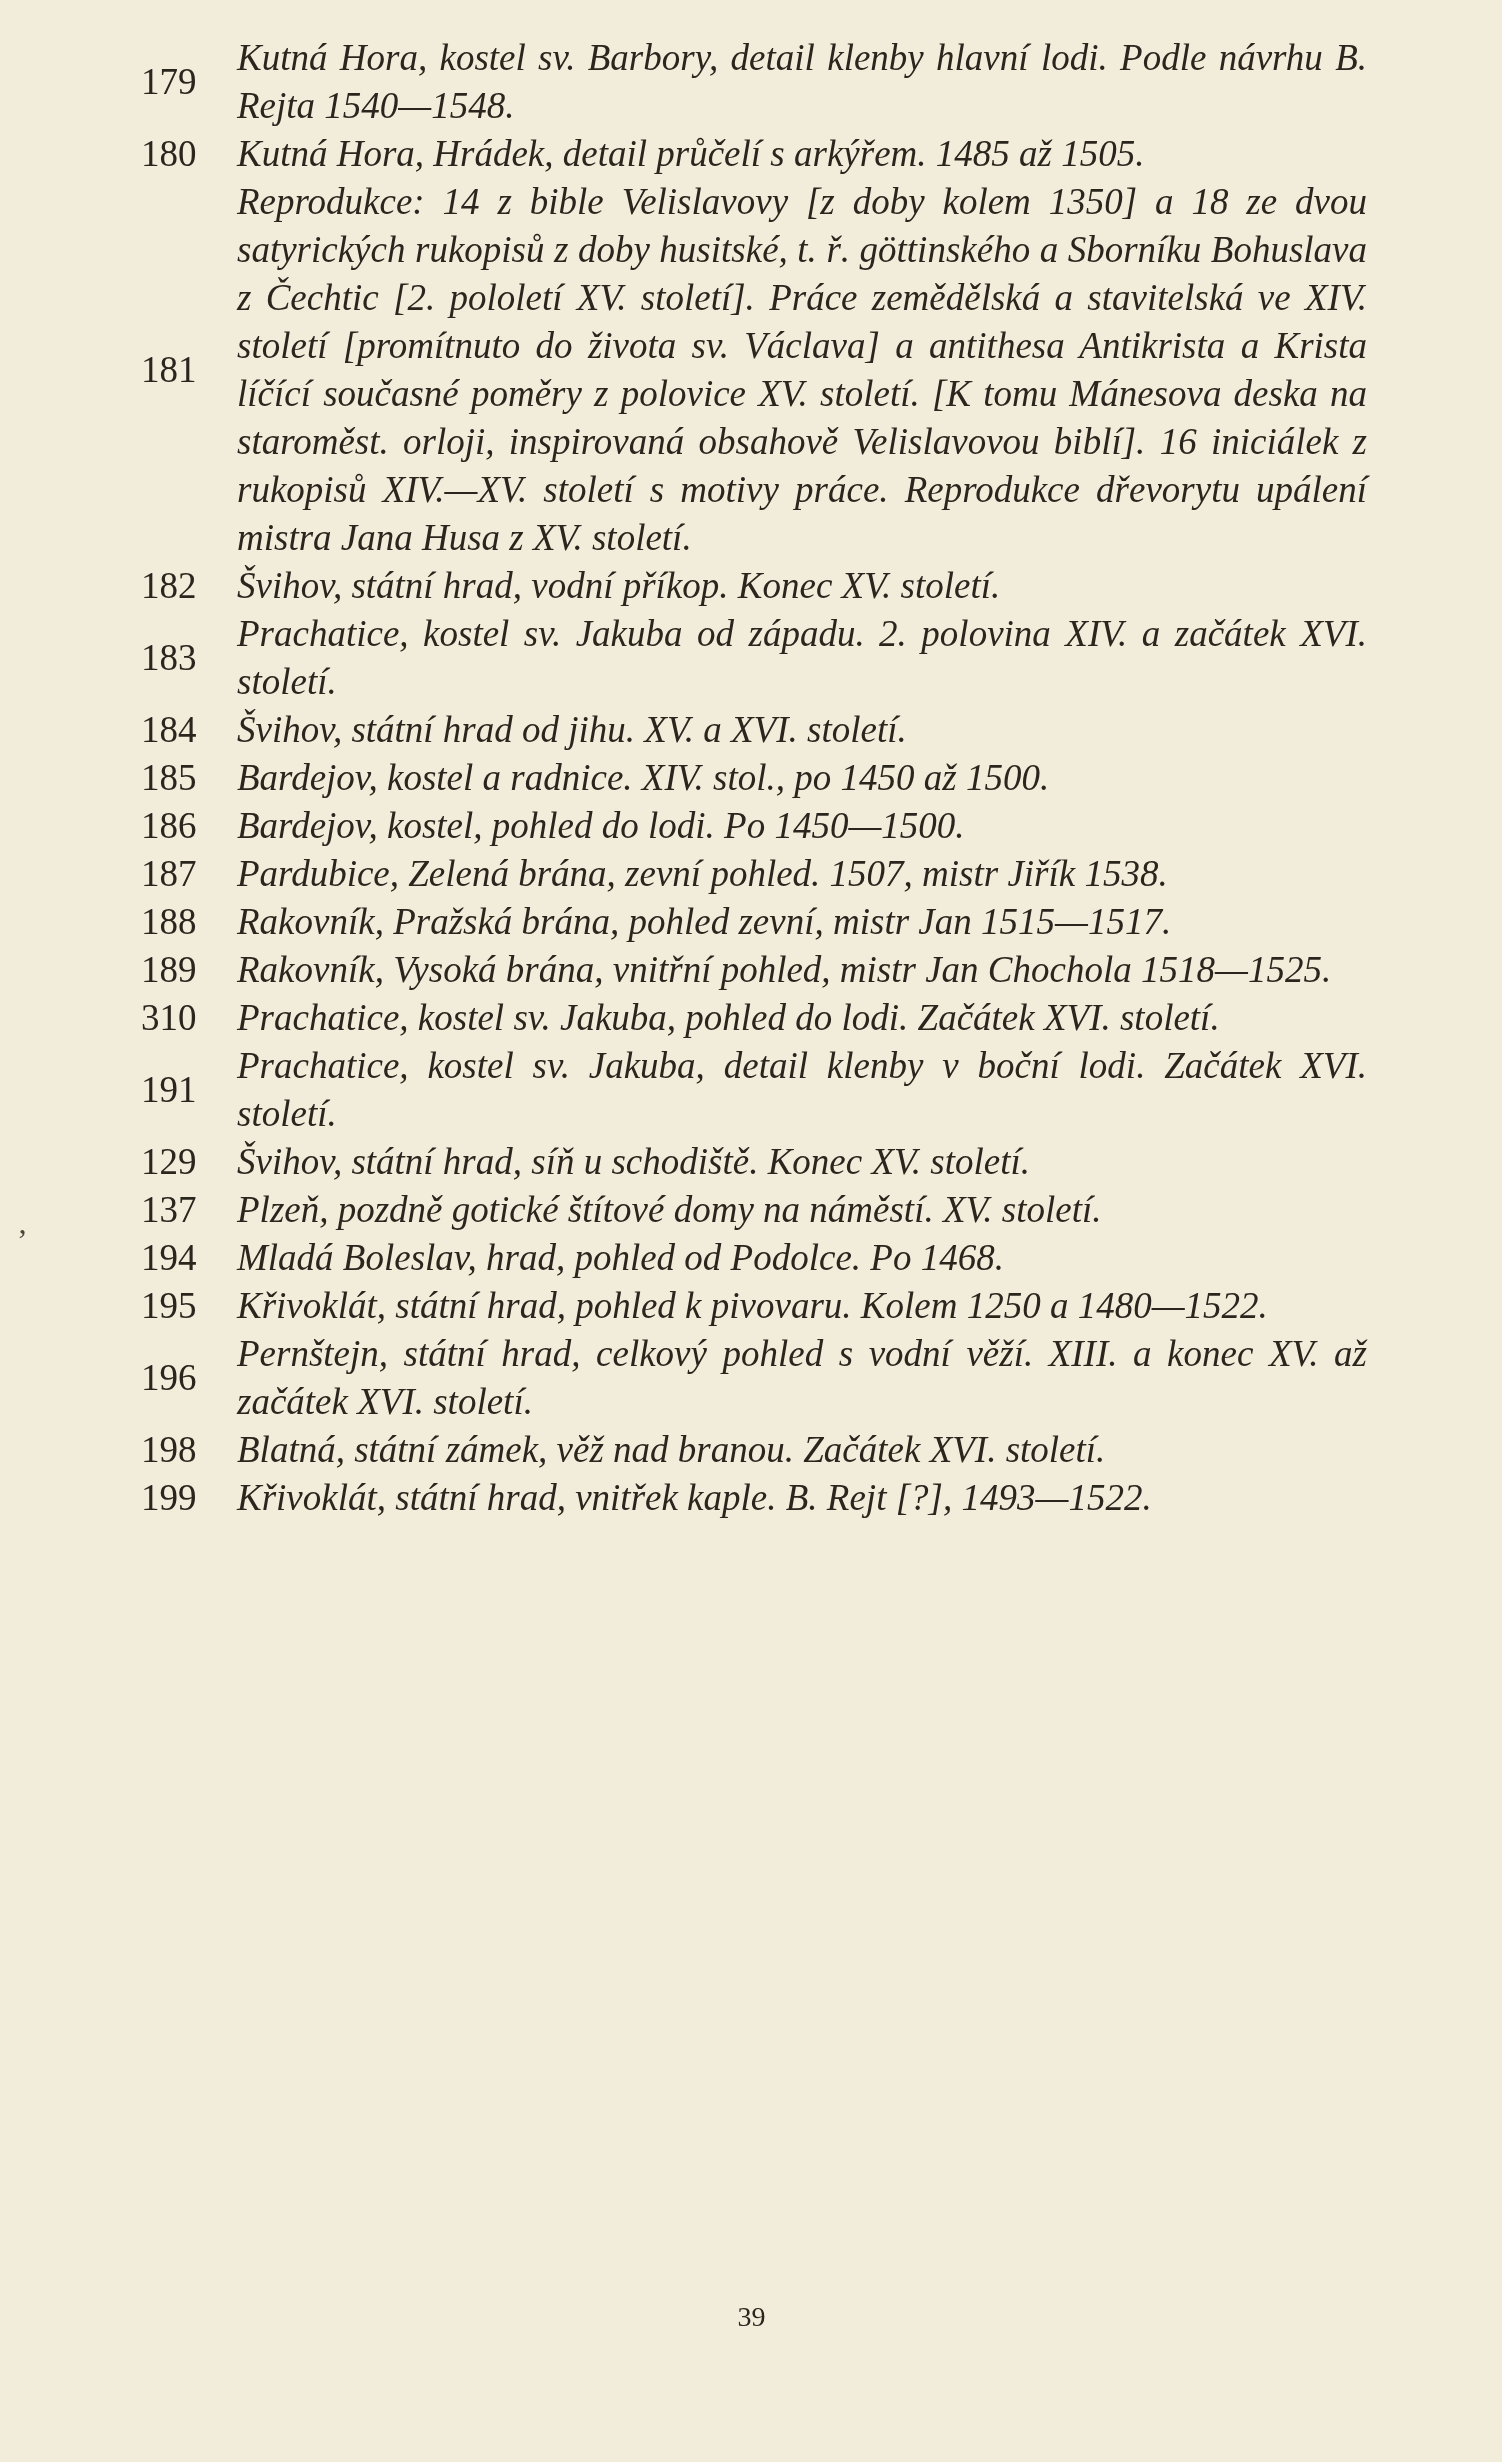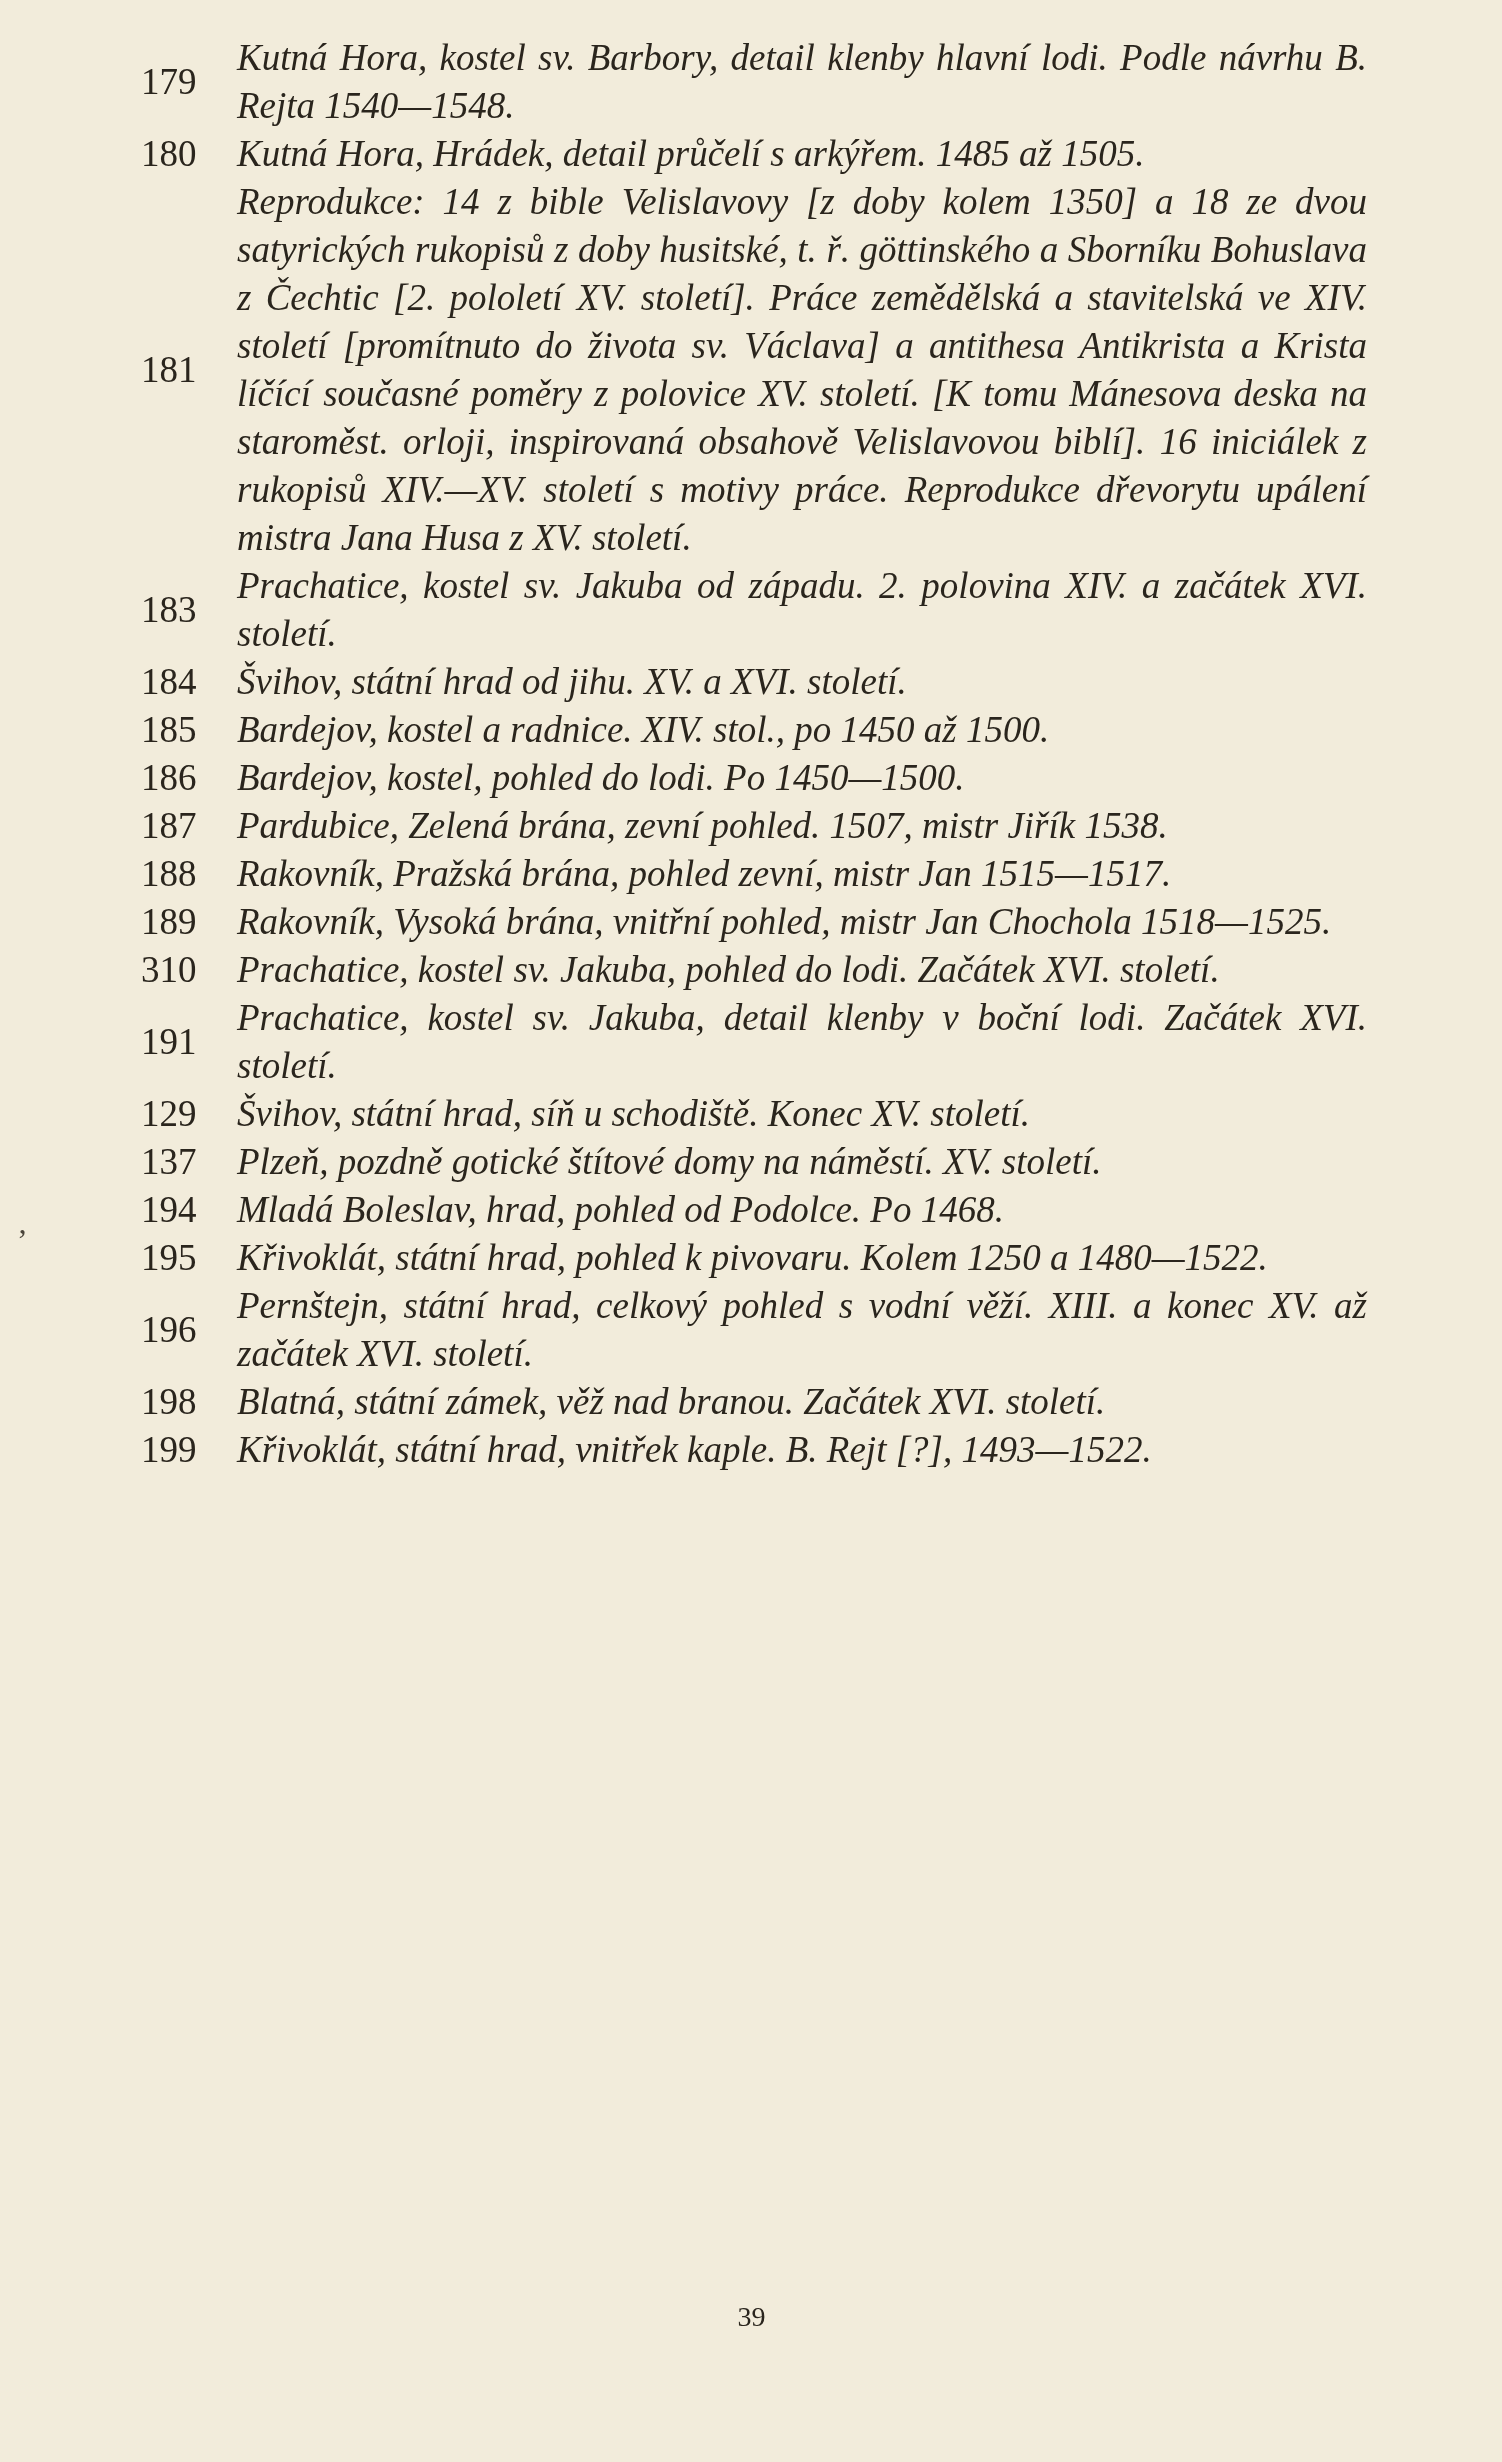--- a/index.html
+++ b/index.html
@@ -69,20 +69,24 @@
       </div>
       <div class="entry">
         <span class="num">180</span>
         <span class="txt">Kutná Hora, Hrádek, detail průčelí s arkýřem. 1485 až 1505.</span>
       </div>
       <div class="entry">
         <span class="num">181</span>
         <span class="txt">Reprodukce: 14 z bible Velislavovy [z doby kolem 1350] a 18 ze dvou satyrických rukopisů z doby husitské, t. ř. göttinského a Sborníku Bohuslava z Čechtic [2. pololetí XV. století]. Práce zemědělská a stavitelská ve XIV. století [promítnuto do života sv. Václava] a antithesa Antikrista a Krista líčící současné poměry z polovice XV. století. [K tomu Mánesova deska na staroměst. orloji, inspirovaná obsahově Velislavovou biblí]. 16 iniciálek z rukopisů XIV.—XV. století s motivy práce. Reprodukce dřevorytu upálení mistra Jana Husa z XV. století.</span>
       </div>
       <div class="entry">
+        <span class="num">182</span>
+        <span class="txt">Švihov, státní hrad, vodní příkop. Konec XV. století.</span>
+      </div>
+      <div class="entry">
         <span class="num">183</span>
         <span class="txt">Prachatice, kostel sv. Jakuba od západu. 2. polovina XIV. a začátek XVI. století.</span>
       </div>
       <div class="entry">
         <span class="num">184</span>
         <span class="txt">Švihov, státní hrad od jihu. XV. a XVI. století.</span>
       </div>
       <div class="entry">
         <span class="num">185</span>
         <span class="txt">Bardejov, kostel a radnice. XIV. stol., po 1450 až 1500.</span>

